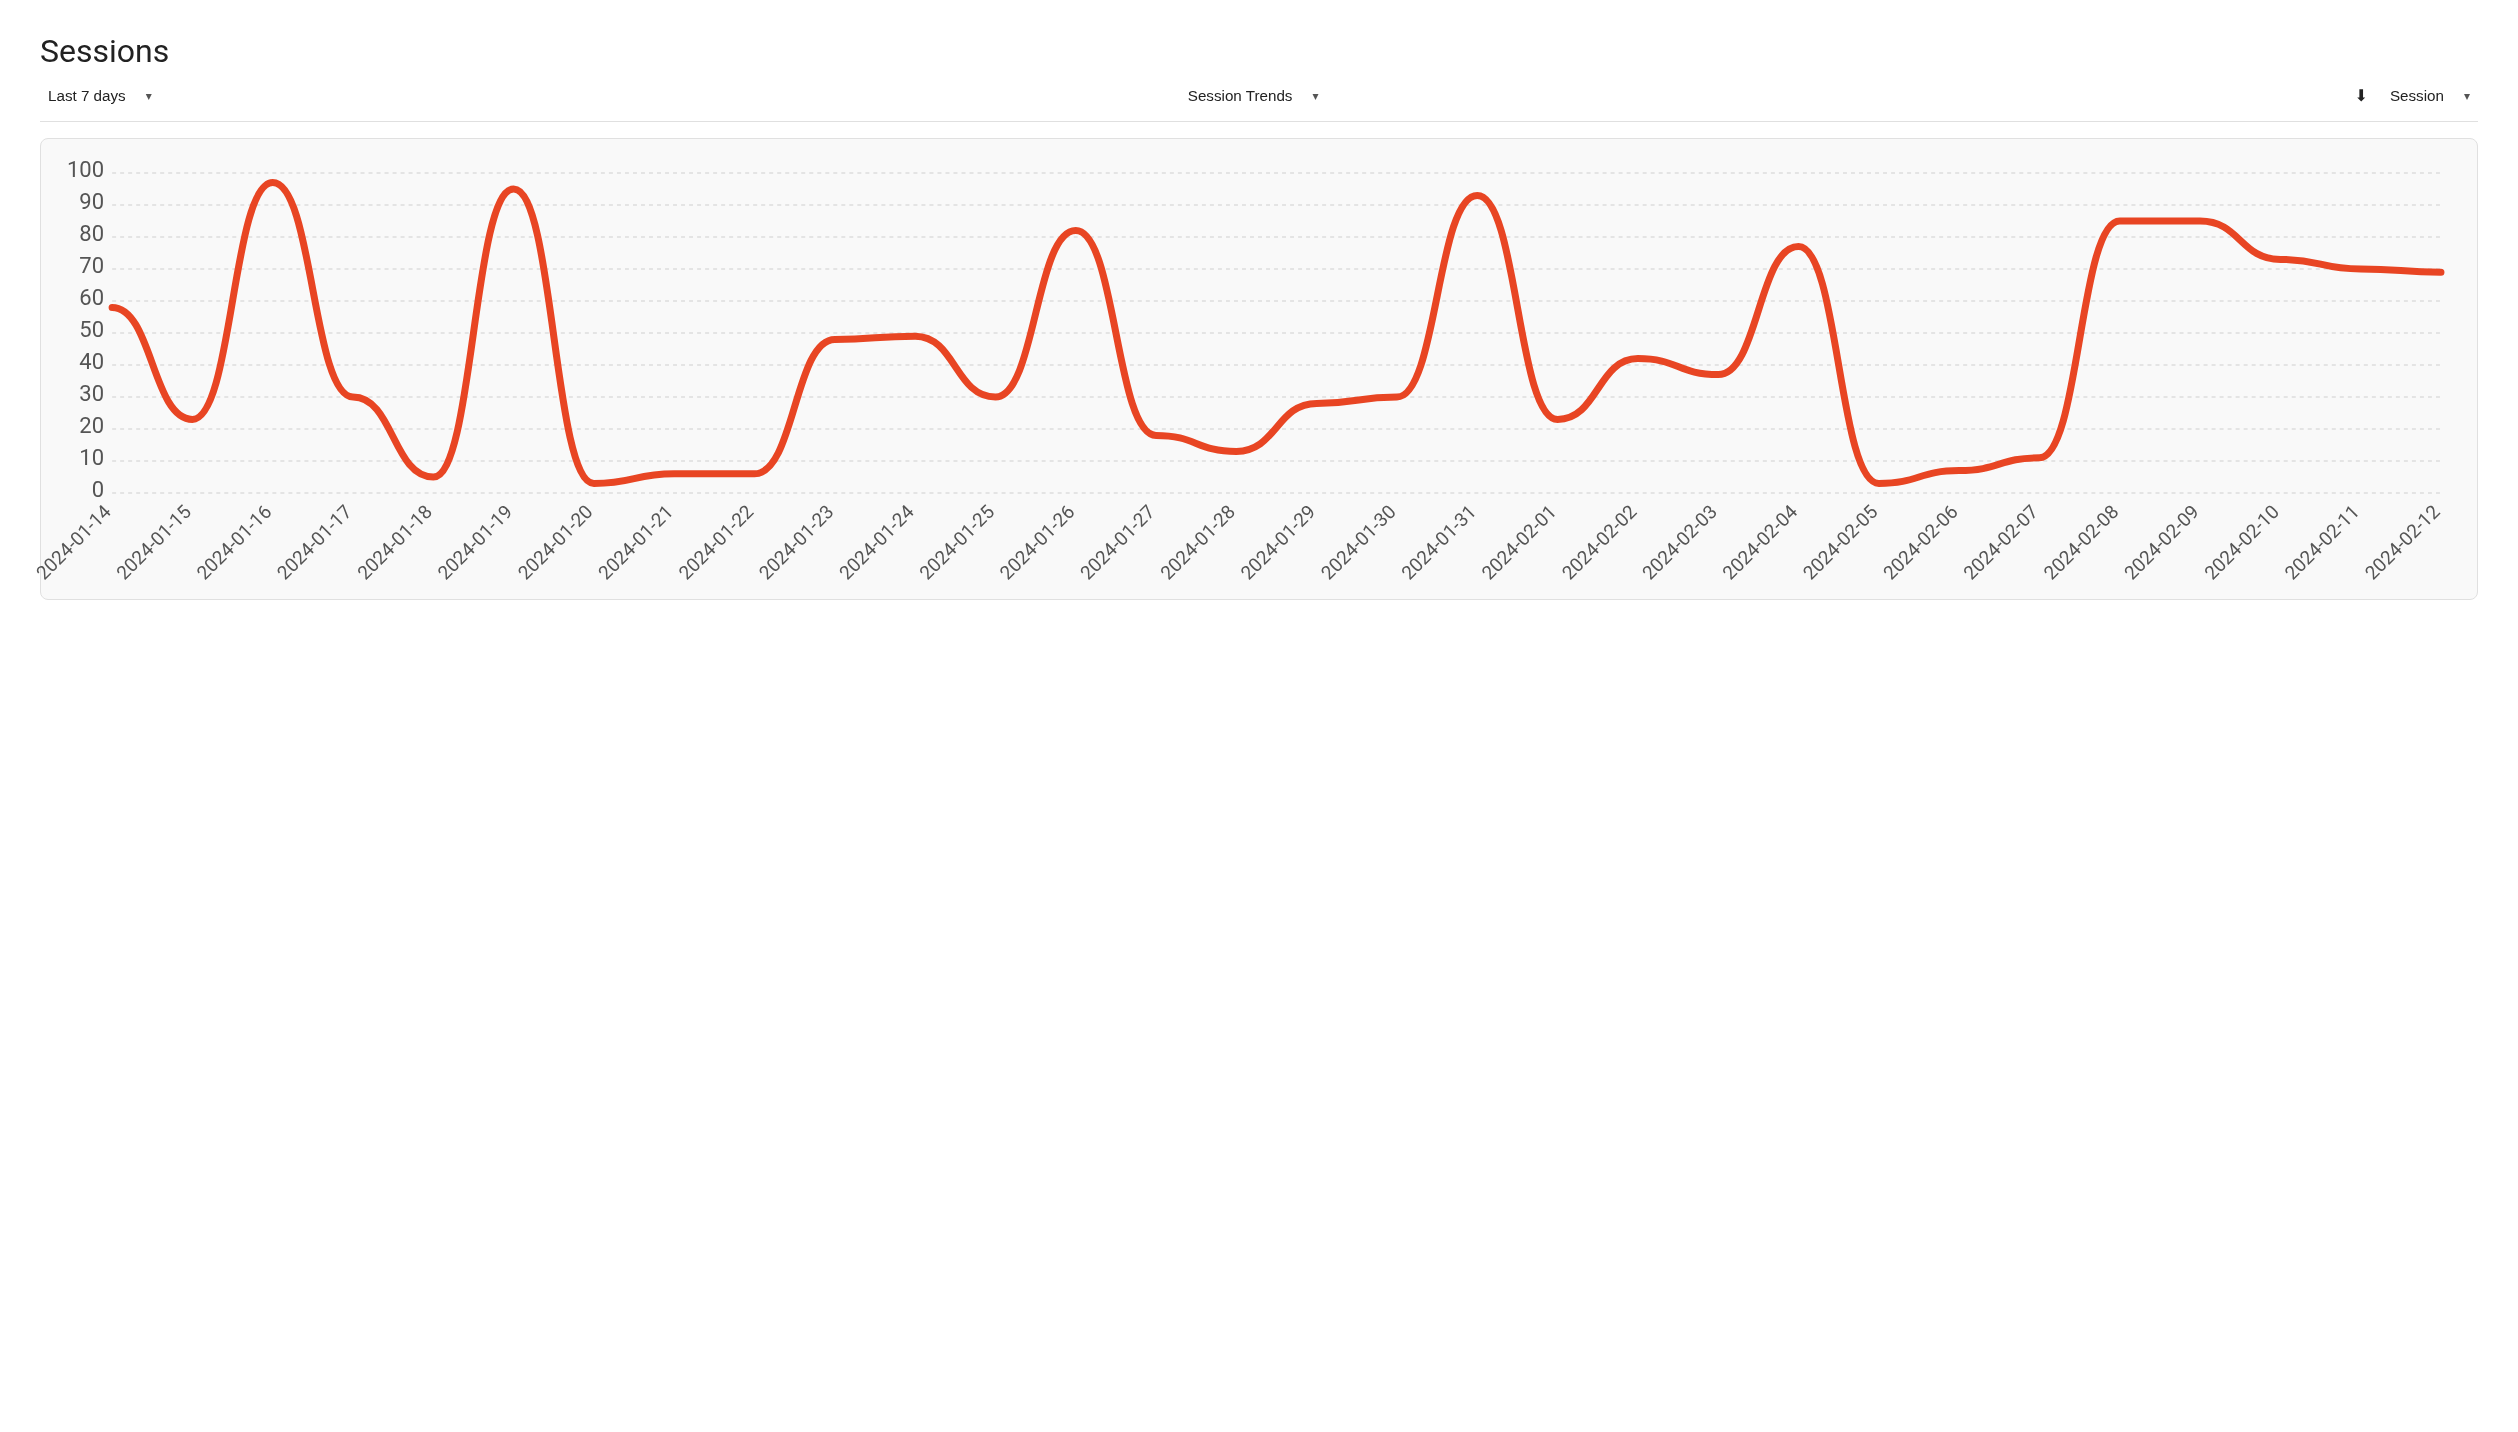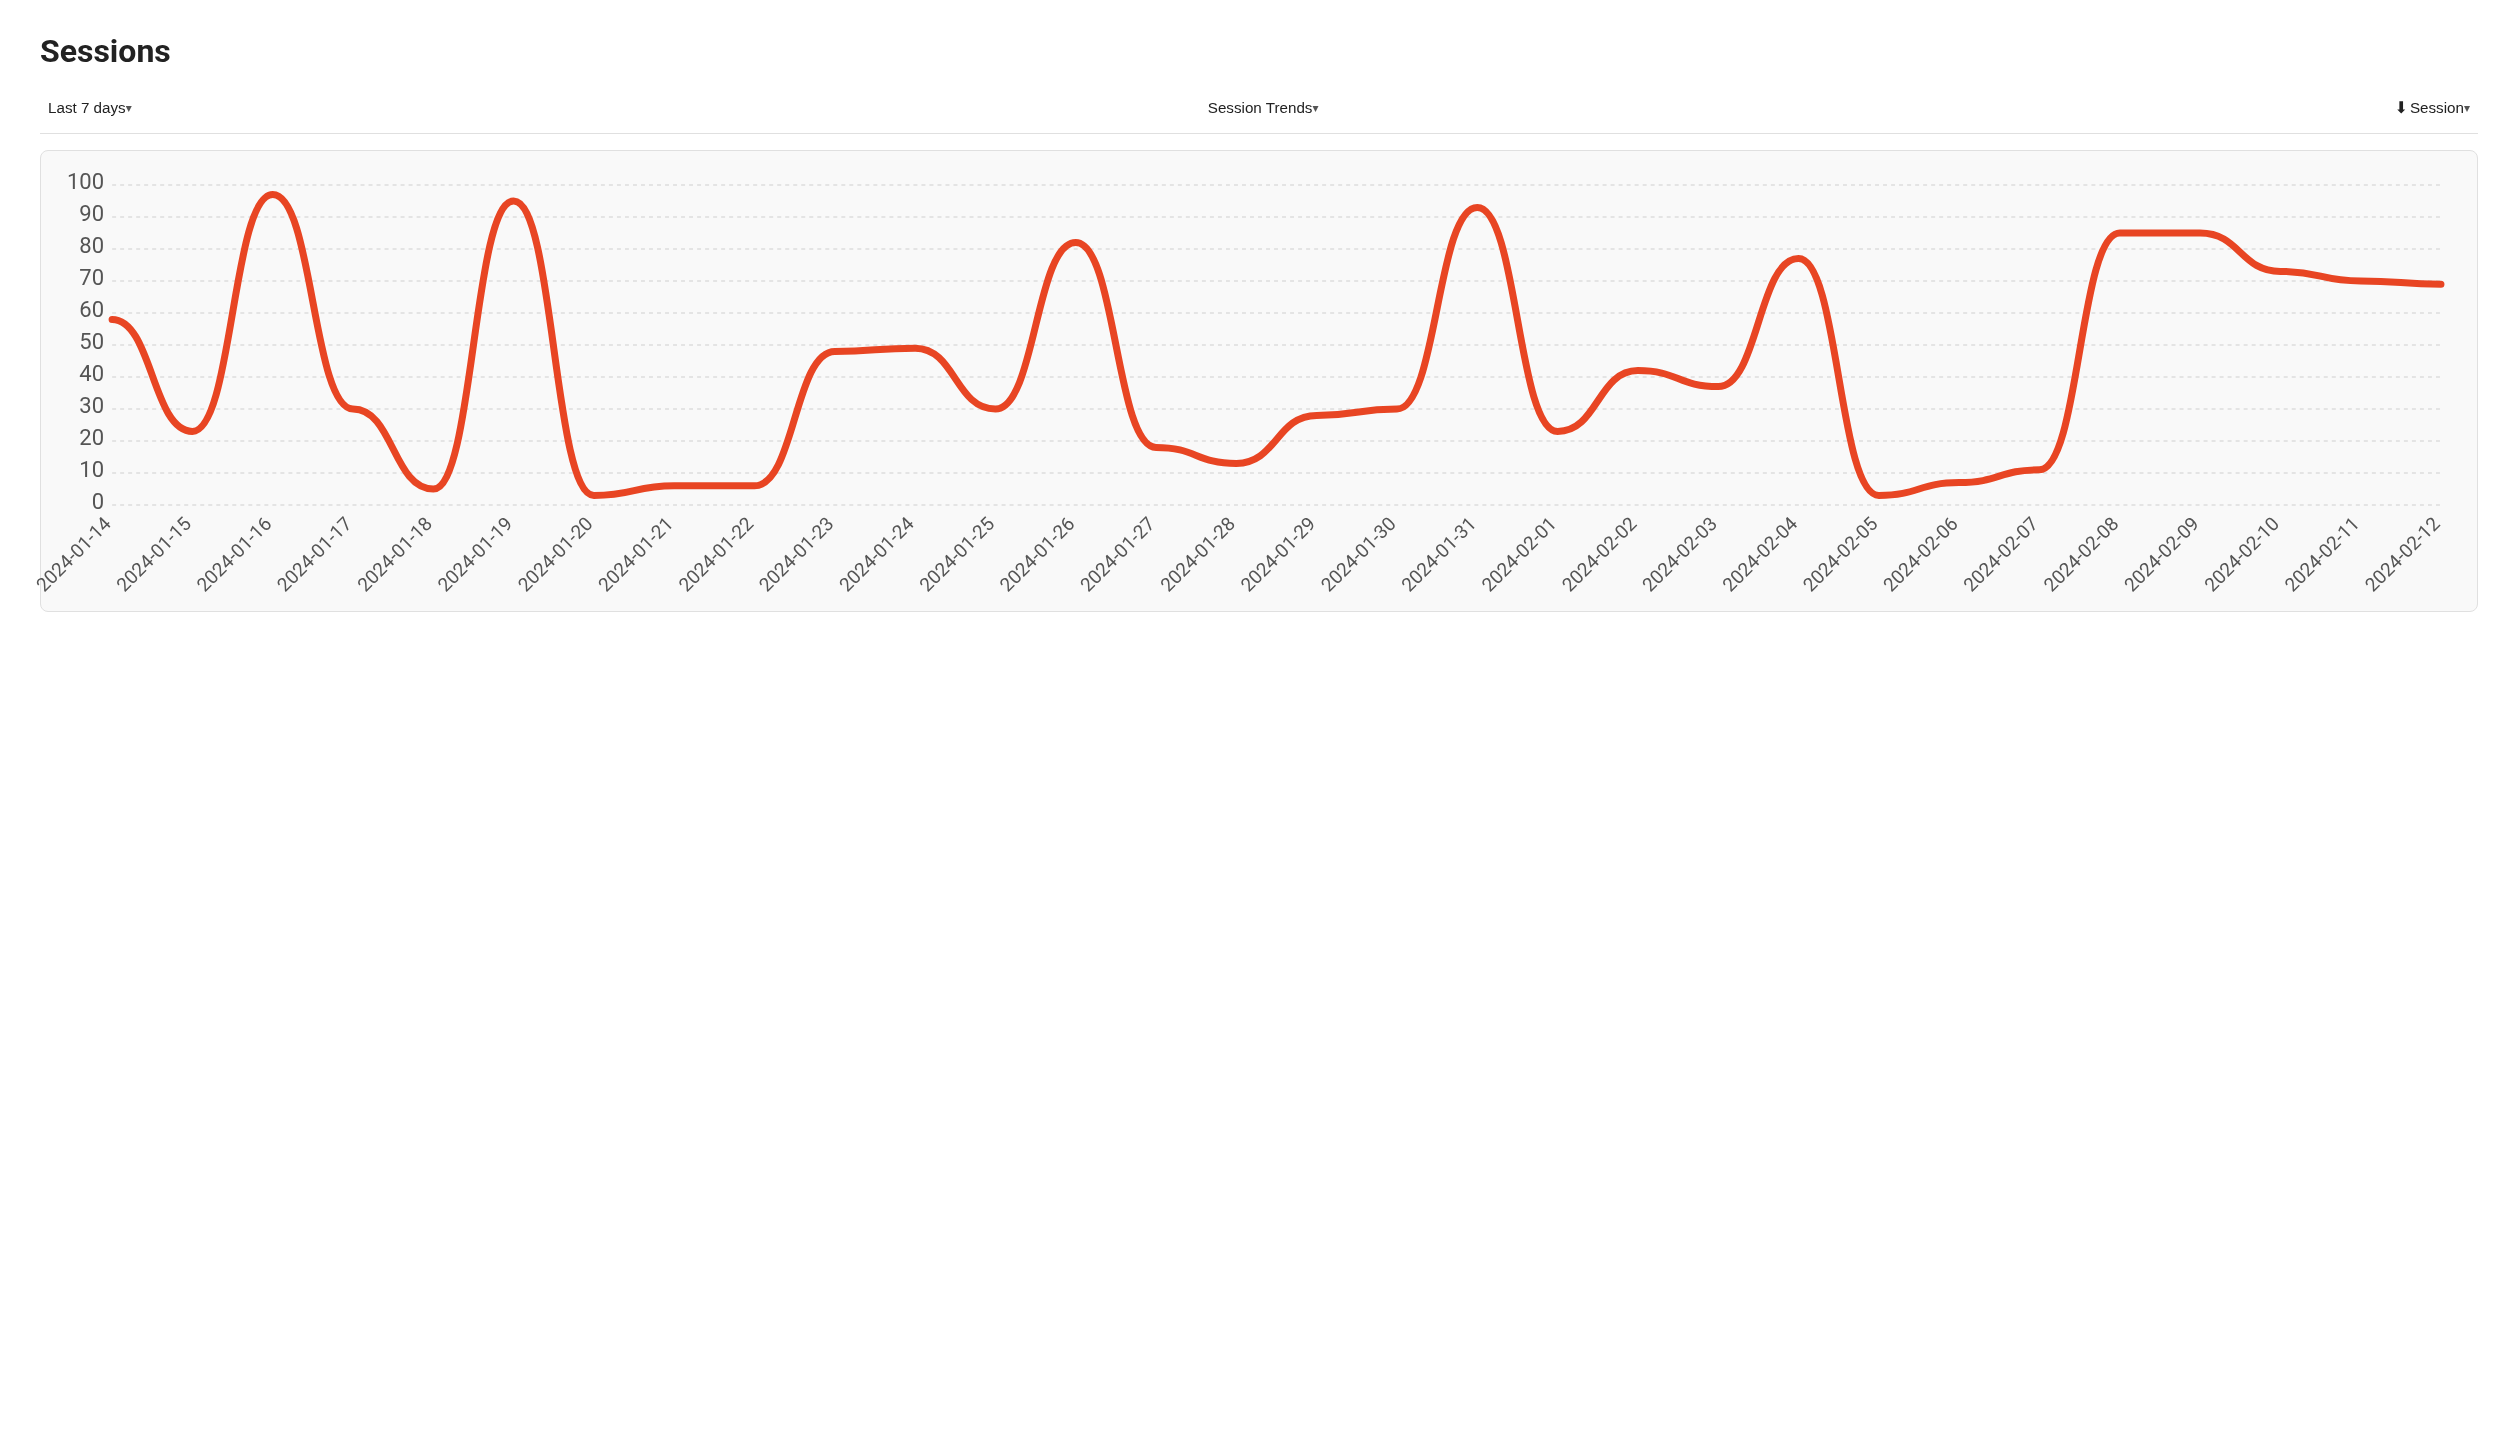--- a/index.html
+++ b/index.html
@@ -4,40 +4,40 @@
   <style>
     * { margin: 0; padding: 0; box-sizing: border-box; }
     body {
       font-family: -apple-system, BlinkMacSystemFont, 'Segoe UI', Roboto, sans-serif;
       background: #fff;
       padding: 32px 40px;
       color: #222;
     }
     h1 {
       font-size: 2rem;
-      font-weight: 700;
-      margin-bottom: 24px;
+      font-weight: 400;
+      margin-bottom: 12px;
     }
     .toolbar {
       display: flex;
       align-items: center;
       justify-content: space-between;
       margin-bottom: 16px;
       border-bottom: 1px solid #e0e0e0;
       padding-bottom: 12px;
     }
     .toolbar-btn {
       background: none;
       border: none;
       cursor: pointer;
       font-size: 0.95rem;
       color: #222;
       display: flex;
       align-items: center;
-      gap: 0;
+      gap: 20px;
       padding: 4px 8px;
     }
     .chevron { font-size: 0.75rem; color: #555; }
     .chart-container {
       background: #f9f9f9;
       border: 1px solid #e0e0e0;
       border-radius: 8px;
       padding: 24px 16px 16px 16px;
       position: relative;
     }

